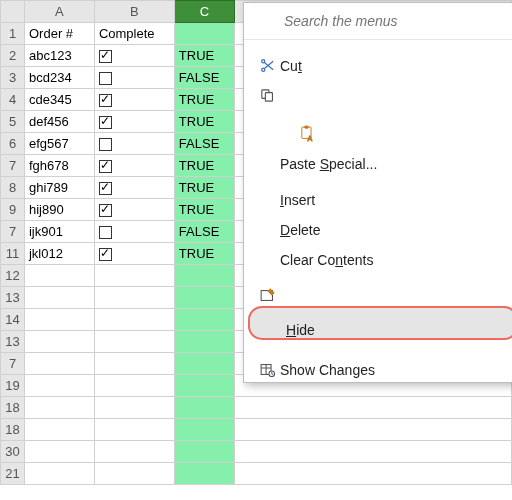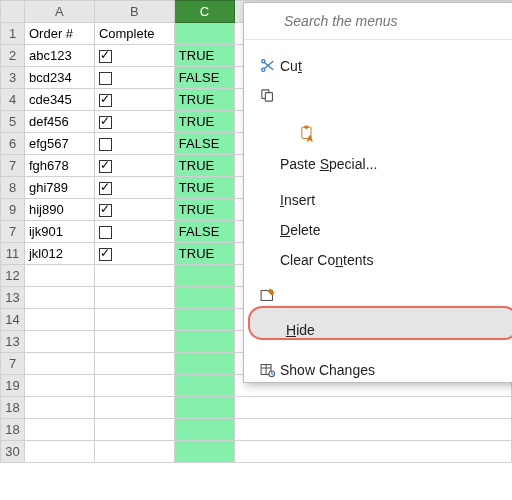--- a/index.html
+++ b/index.html
@@ -300,20 +300,27 @@
           <td class="colsel empty"></td>
           <td></td>
         </tr>
         <tr>
           <th class="rowhead">30</th>
           <td></td>
           <td class="checkcell"></td>
           <td class="colsel empty"></td>
           <td></td>
         </tr>
+        <tr>
+          <th class="rowhead">21</th>
+          <td></td>
+          <td class="checkcell"></td>
+          <td class="colsel empty"></td>
+          <td></td>
+        </tr>
       </tbody>
 </table>
 </div>
 
 <div class="context-menu">
   <div class="search-row">
     <input type="text" placeholder="Search the menus" style="">
   </div>
   <div class="menu-sep"></div>
 

